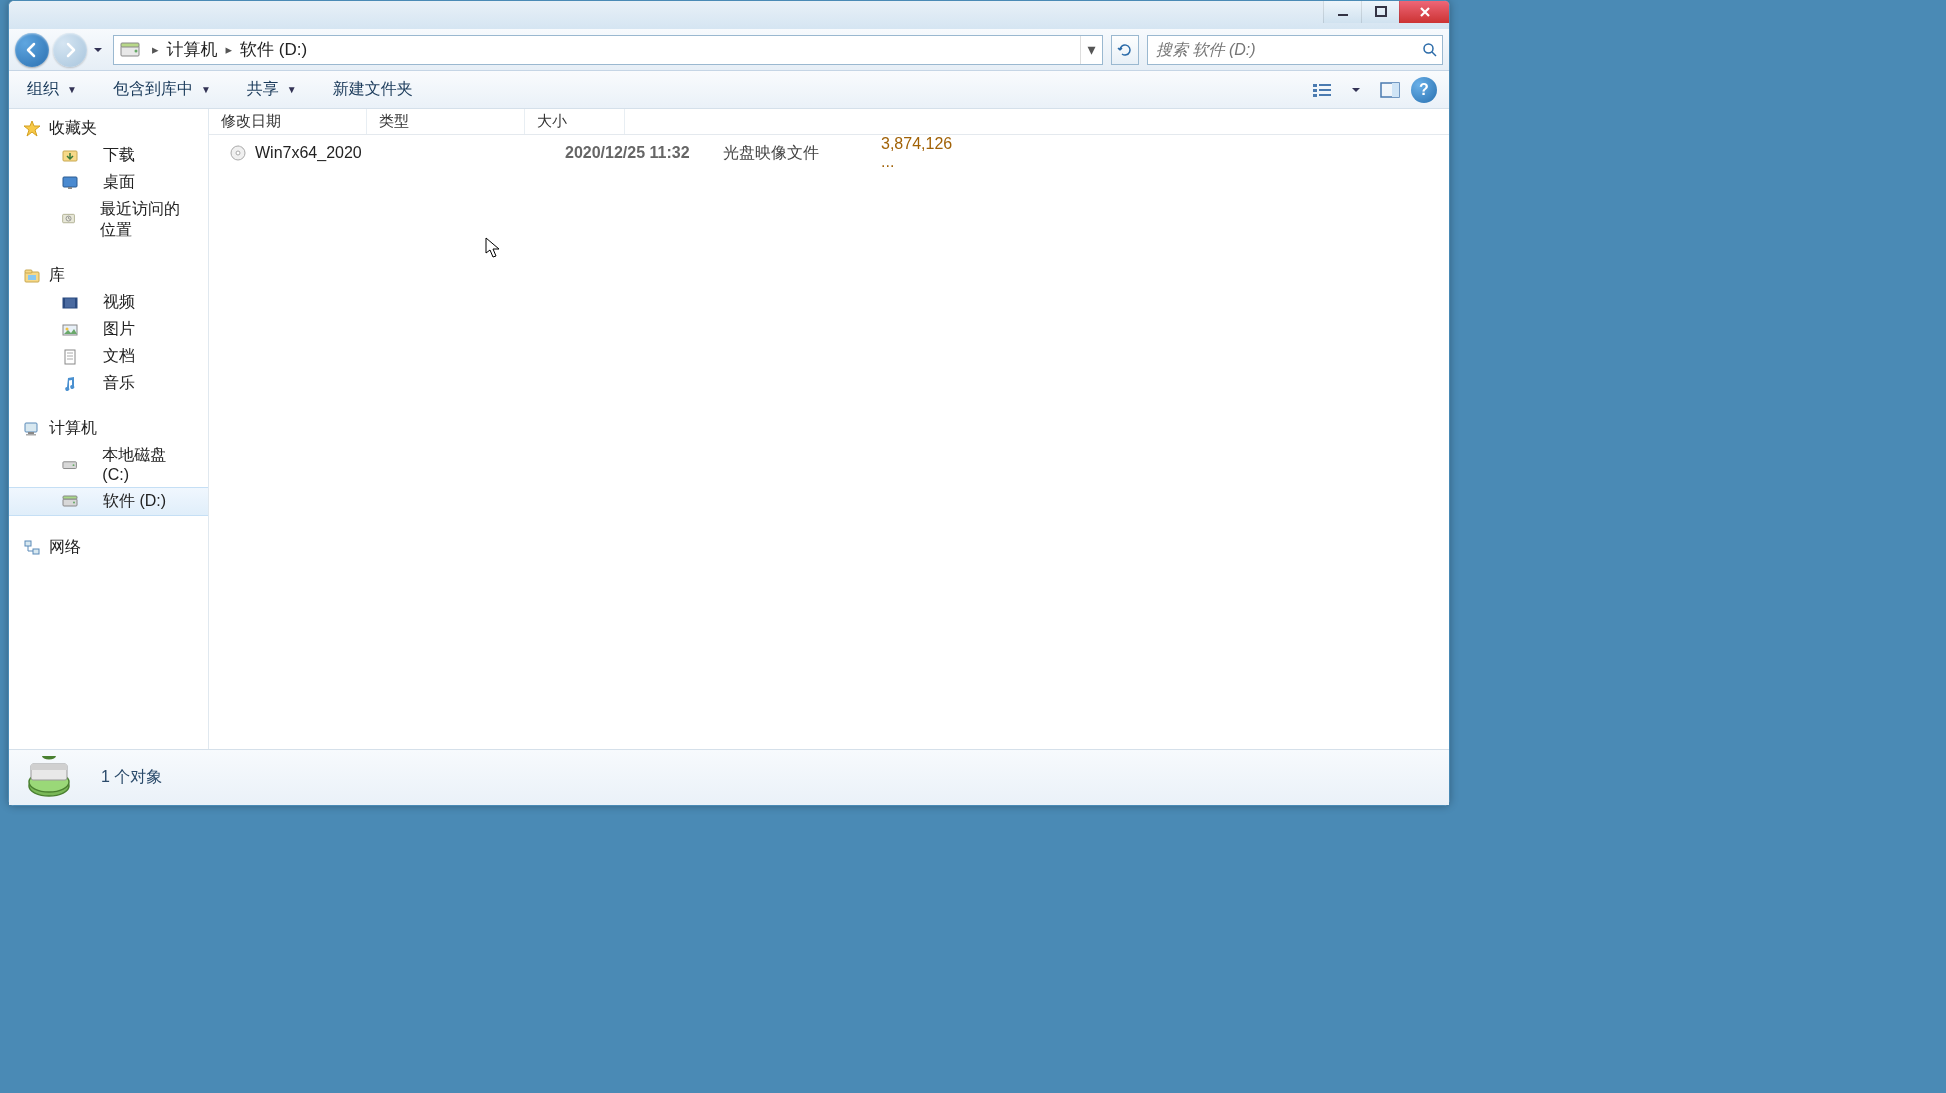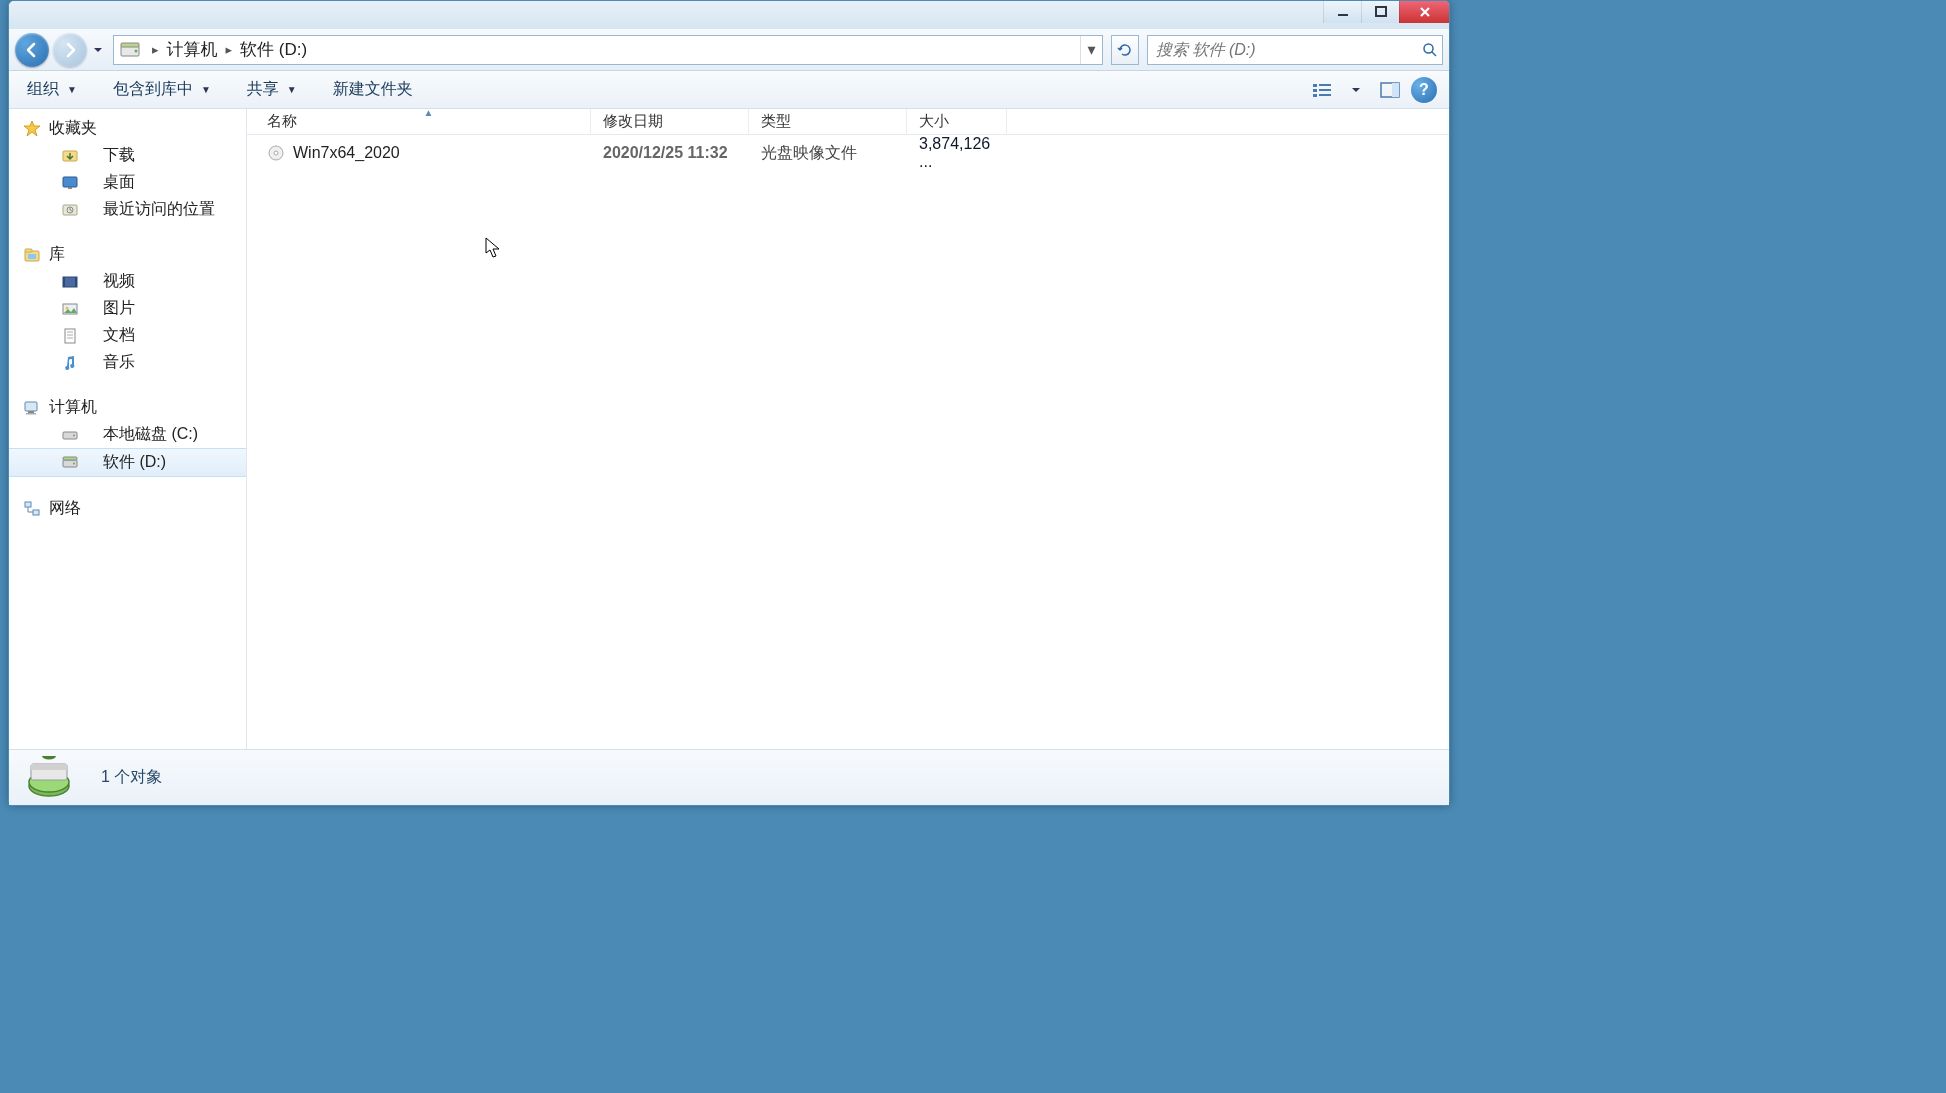--- a/index.html
+++ b/index.html
@@ -25,40 +25,40 @@
 .search-box { width: 296px; height: 30px; background: #fff; border: 1px solid #9ab8d0; margin-left: 4px; display: flex; align-items: center; }
 .search-input { flex: 1; border: none; outline: none; font-size: 16px; font-style: italic; color: #888; padding: 0 8px; background: transparent; }
 .search-icon { width: 24px; height: 28px; display:flex;align-items:center;justify-content:center; color: #3a7ab8; cursor:pointer; }
 .toolbar { height: 38px; background: linear-gradient(to bottom, #f9fbfd, #eaf1f8); border-bottom: 1px solid #d5e0ea; display: flex; align-items: center; padding: 0 12px; gap: 24px; }
 .tool-item { display: flex; align-items: center; gap: 8px; color: #1a3a5a; font-size: 16px; cursor: pointer; padding: 4px 6px; }
 .tool-caret { font-size: 10px; color: #335; }
 .tool-right { margin-left: auto; display:flex; align-items:center; gap:8px;}
 .view-btn { width:26px; height:26px; display:flex;align-items:center;justify-content:center;cursor:pointer; border:1px solid transparent;}
 .help-btn { width:26px;height:26px;border-radius:50%;background:radial-gradient(circle at 30% 30%,#6ab0e8,#2870b0);color:#fff;display:flex;align-items:center;justify-content:center;font-weight:bold;cursor:pointer;font-size:16px;}
 .body-area { display: flex; height: calc(100% - 28px - 42px - 38px - 56px); }
-.sidebar { width: 238px; background: #fff; border-right: 1px solid #e0e8ef; padding: 6px 0; overflow-y: auto; }
+.sidebar { width: 200px; background: #fff; border-right: 1px solid #e0e8ef; padding: 6px 0; overflow-y: auto; }
 .side-group { margin-bottom: 18px; }
 .side-head { display: flex; align-items: center; gap: 8px; padding: 3px 14px; font-size: 16px; color: #222; cursor: pointer; }
 .side-item { display: flex; align-items: center; gap: 24px; padding: 3px 14px 3px 52px; font-size: 16px; color: #222; cursor: pointer; }
 .side-item.selected { background: linear-gradient(to bottom, #f0f7fe, #e0eefa); border: 1px solid #c5dff5; border-left:none; border-right:none; }
 .content { flex: 1; background: #fff; display: flex; flex-direction: column; }
 .col-headers { height: 26px; display: flex; align-items: center; border-bottom: 1px solid #e4e9ee; font-size: 15px; color: #333; }
 .col-h { padding: 0 12px; border-right: 1px solid #e8eef3; height: 100%; display:flex; align-items:center; cursor:pointer; position:relative; }
 .col-name { width: 344px; padding-left:20px;}
 .col-date { width: 158px; }
 .col-type { width: 158px; }
 .col-size { width: 100px; }
 .sort-ind { position:absolute; top:-2px; left:50%; transform:translateX(50%); color:#5a8ab8; font-size:10px;}
 .file-list { flex: 1; padding-top: 4px; }
 .file-row { display: flex; align-items: center; height: 28px; font-size: 16px; color: #222; cursor: pointer; }
 .fc { padding: 0 12px; }
 .fc-name { width: 344px; display:flex; align-items:flex-end; gap:8px; padding-left:20px;}
 .fc-date { width: 158px; color: #666; font-weight: bold; }
 .fc-type { width: 158px; color: #444; }
-.fc-size { width: 100px; color: #0f172a; text-align:left; }
+.fc-size { width: 100px; color: #a16207; text-align:left; }
 .statusbar { height: 56px; background: linear-gradient(to bottom, #f7fafd, #eaf1f8); border-top: 1px solid #d5e0ea; display: flex; align-items: center; padding: 0 16px; gap: 28px; }
 .status-icon { width: 48px; height: 44px; }
 .status-text { font-size: 16px; color: #2a4a6a; }
 .ico { display:inline-block; width:18px; height:18px; }
 .cursor { position: absolute; left: 485px; top: 237px; pointer-events:none; }
 </style>
 </head>
 <body>
 
 <div class="window">
@@ -272,24 +272,20 @@
                 <rect x="10" y="10" width="6" height="5" fill="#d8e8f0" stroke="#5a8ab8"></rect>
                 <path d="M5 7 L5 12 L10 12" stroke="#5a8ab8" fill="none"></path>
               </svg></span>
             <span>网络</span>
           </div>
       </div>
     </div>
 
     <div class="content">
       <div class="col-headers">
-        <div class="col-h col-name">
-            <span>名称</span>
-            <span class="sort-ind">▲</span>
-          </div>
         <div class="col-h col-date">
             <span>修改日期</span>
           </div>
         <div class="col-h col-type">
             <span>类型</span>
           </div>
         <div class="col-h col-size">
             <span>大小</span>
           </div>
       </div>

